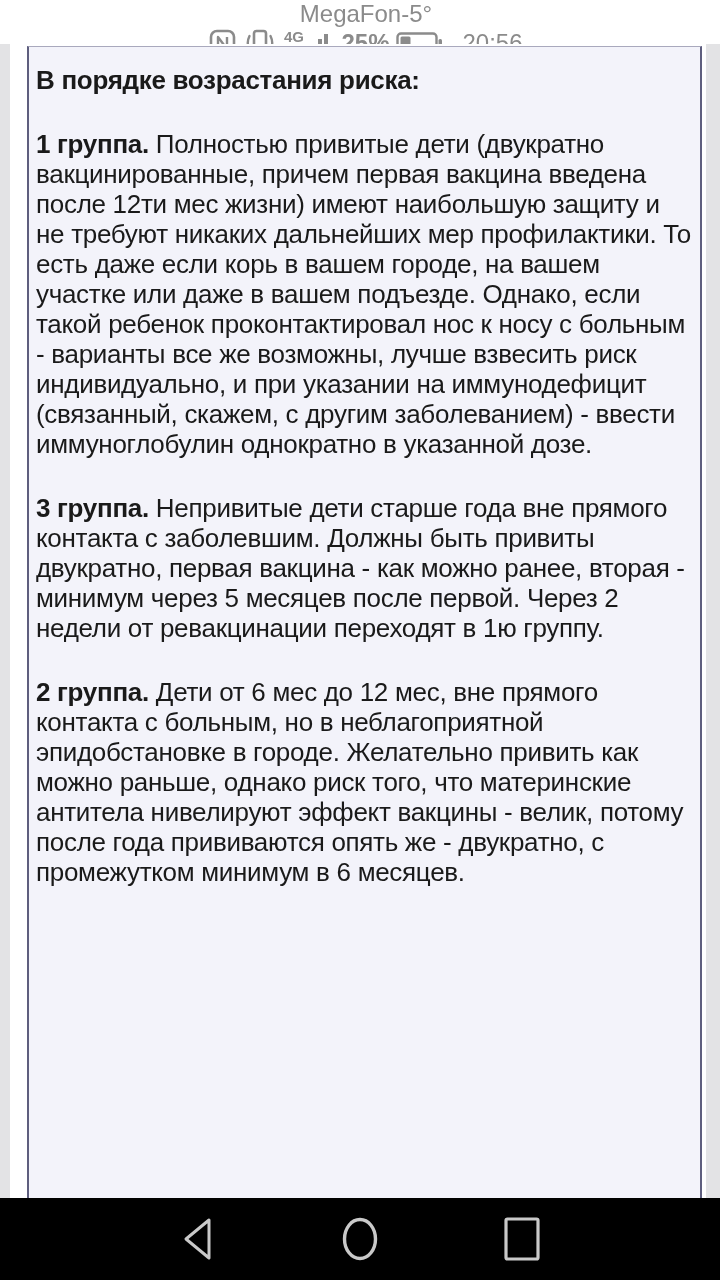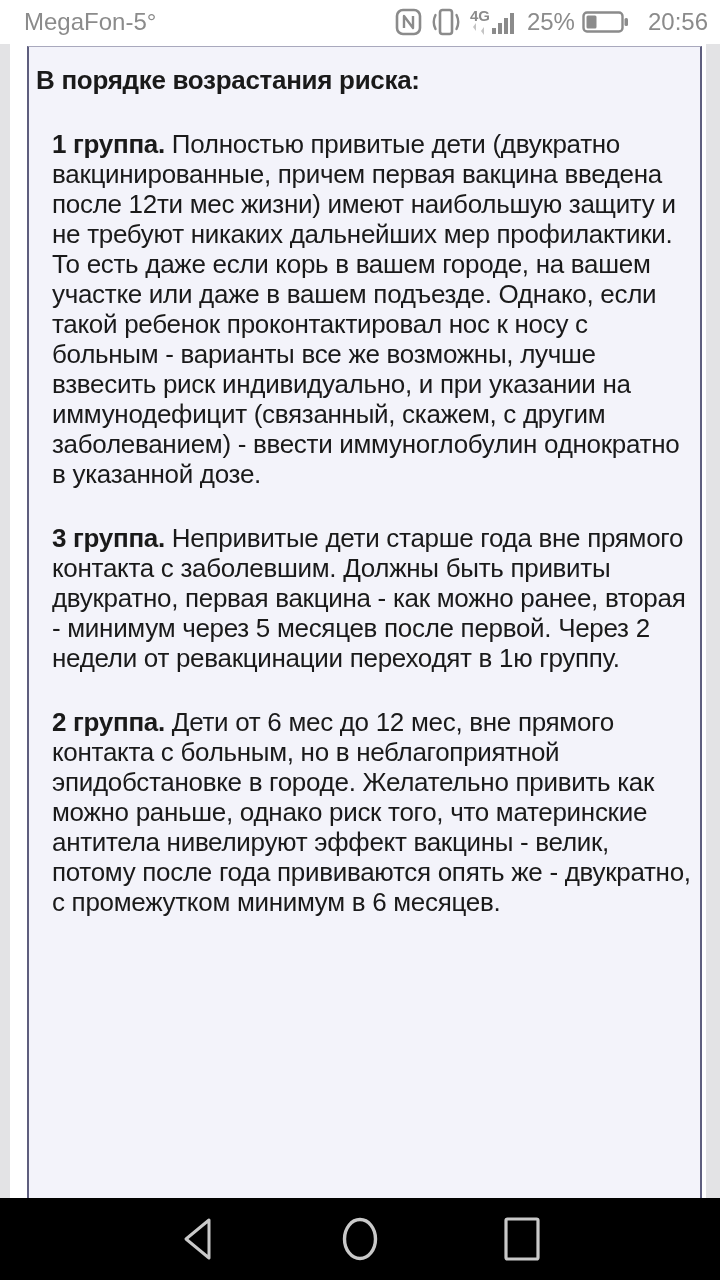--- a/index.html
+++ b/index.html
@@ -14,26 +14,27 @@
   .status-bar{
     height:44px;
     background:#ffffff;
     display:flex;
     align-items:center;
     justify-content:space-between;
     padding:0 12px 0 24px;
     box-sizing:border-box;
     color:#8b8b8b;
     font-size:24px;
+    flex-direction:column;
   }
   .sb-left{display:flex;align-items:center;}
   .sb-right{display:flex;align-items:center;gap:7px;}
   .sb-right svg{display:block;}
   .sb-text{color:#8b8b8b;}
-  .battery-pct{margin-left:2px;}
+  .battery-pct{margin-left:2px;font-weight:bold;}
   .clock{margin-left:12px;}
   
   .content-area{
     position:absolute;
     top:44px;bottom:82px;left:0;right:0;
     background:#e3e3e5;
     overflow:hidden;
     padding-left:13px;
   }
   .page-column{
@@ -55,21 +56,21 @@
     font-size:26px;
     line-height:30px;
     letter-spacing:-0.3px;
   }
   .quote-box h3{
     margin:0;
     font-size:26px;
     line-height:30px;
   }
   .quote-box p.para{
-    margin:34px 0 0 16px;
+    margin:34px 0 0 0;
   }
   
   .nav-bar{
     position:absolute;
     left:0;right:0;bottom:0;
     height:82px;
     background:#000000;
     display:flex;
     align-items:center;
     justify-content:center;

